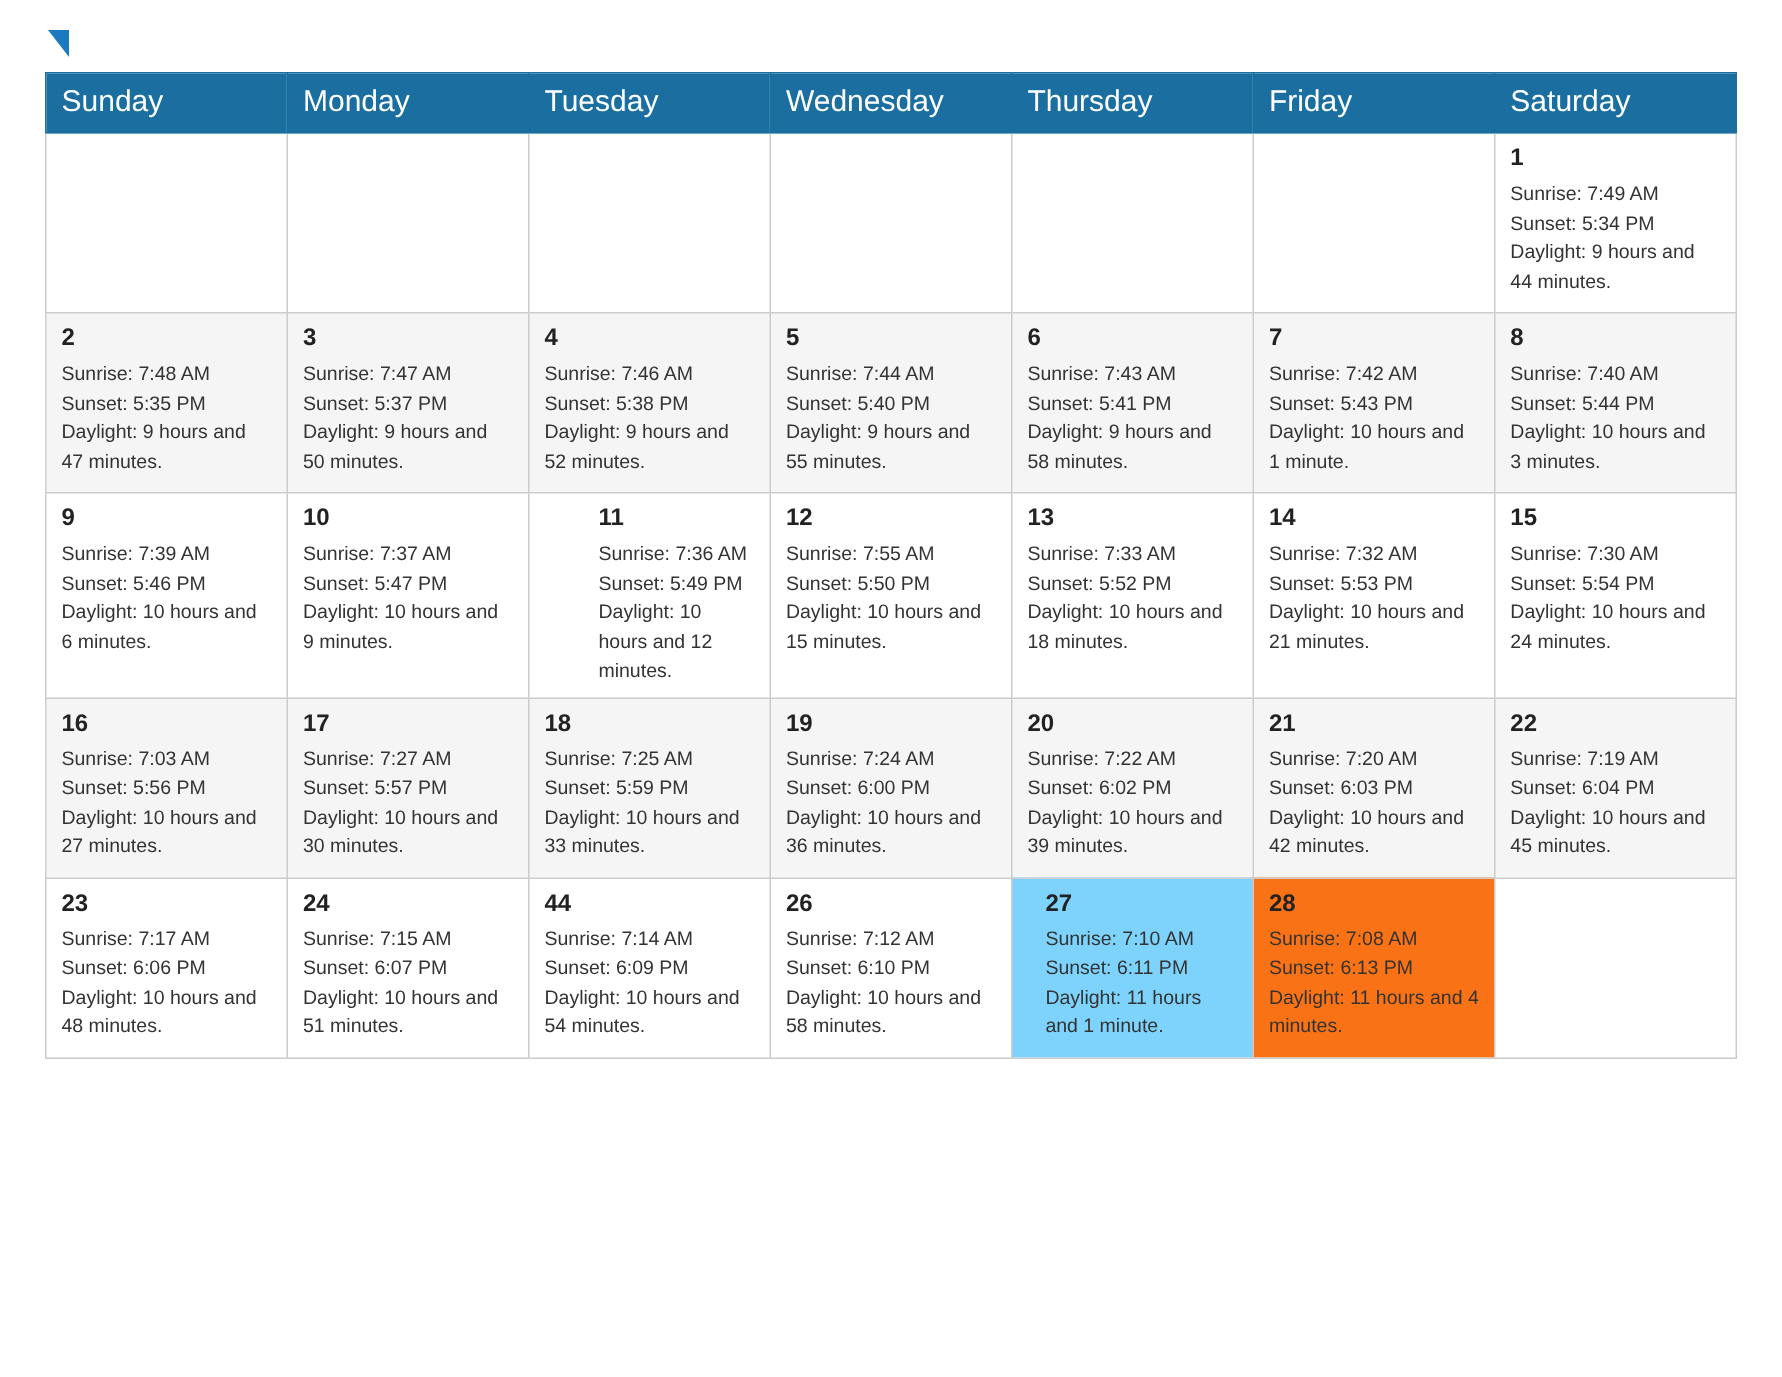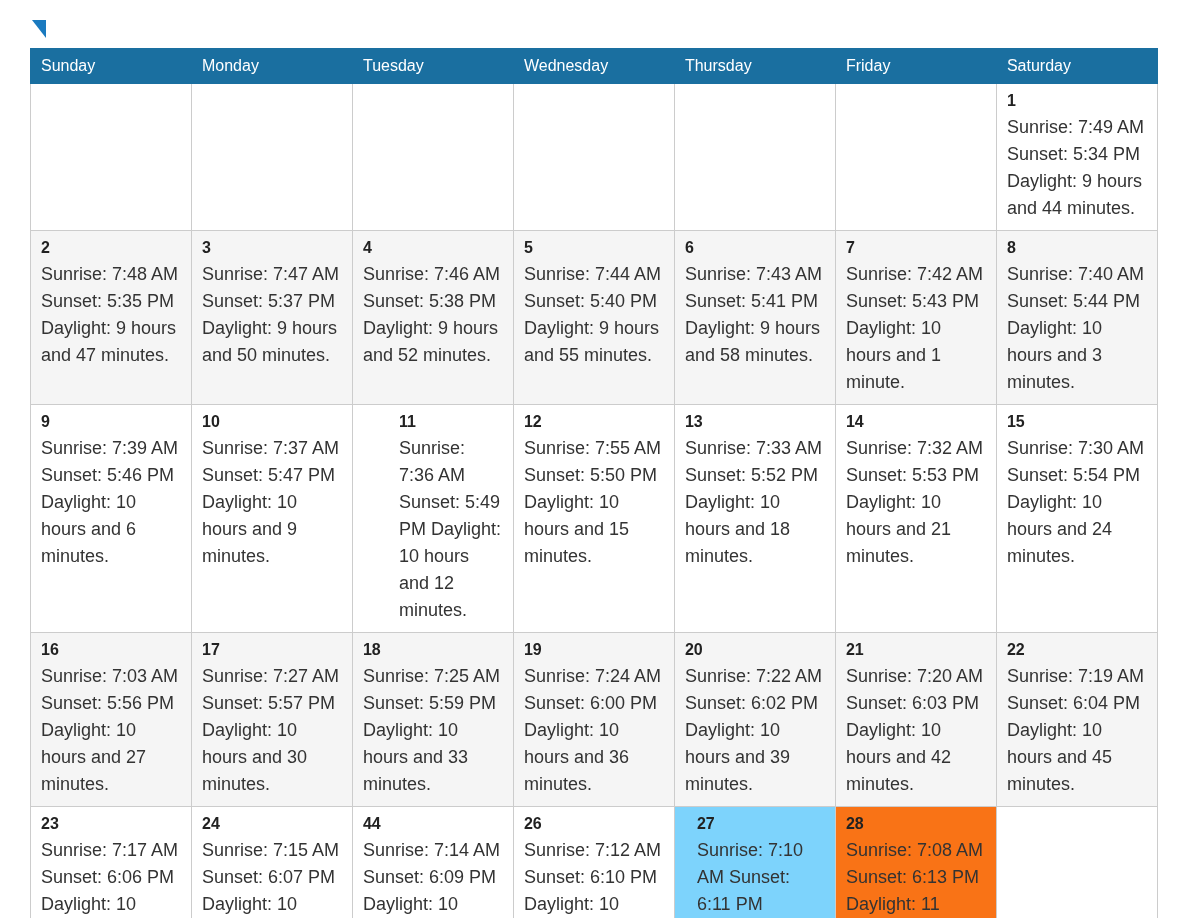--- a/index.html
+++ b/index.html
@@ -56,40 +56,40 @@
     .calendar {
       width: 100%;
       border-collapse: collapse;
       margin-top: 10px;
     }
     .calendar th {
       background-color: #1a6fa0;
       color: #fff;
       text-align: left;
       padding: 8px 10px;
-      font-size: 16px;
+      font-size: 20px;
       font-weight: normal;
       border: 1px solid #1a6fa0;
     }
     .calendar td {
       vertical-align: top;
       padding: 8px 10px;
       border: 1px solid #ccc;
       width: 14.285%;
       height: 120px;
     }
     .day-num {
       font-size: 16px;
       font-weight: bold;
       color: #222;
       display: block;
       margin-bottom: 4px;
     }
     .day-info {
-      font-size: 18px;
+      font-size: 13px;
       color: #333;
       line-height: 1.5;
     }
     .empty-cell {
       background: #f9f9f9;
     }
     tr:nth-child(odd) td { background: #fff; }
     tr:nth-child(even) td { background: #f5f5f5; }
     .calendar thead tr th { background-color: #1a6fa0; }
   </style>

